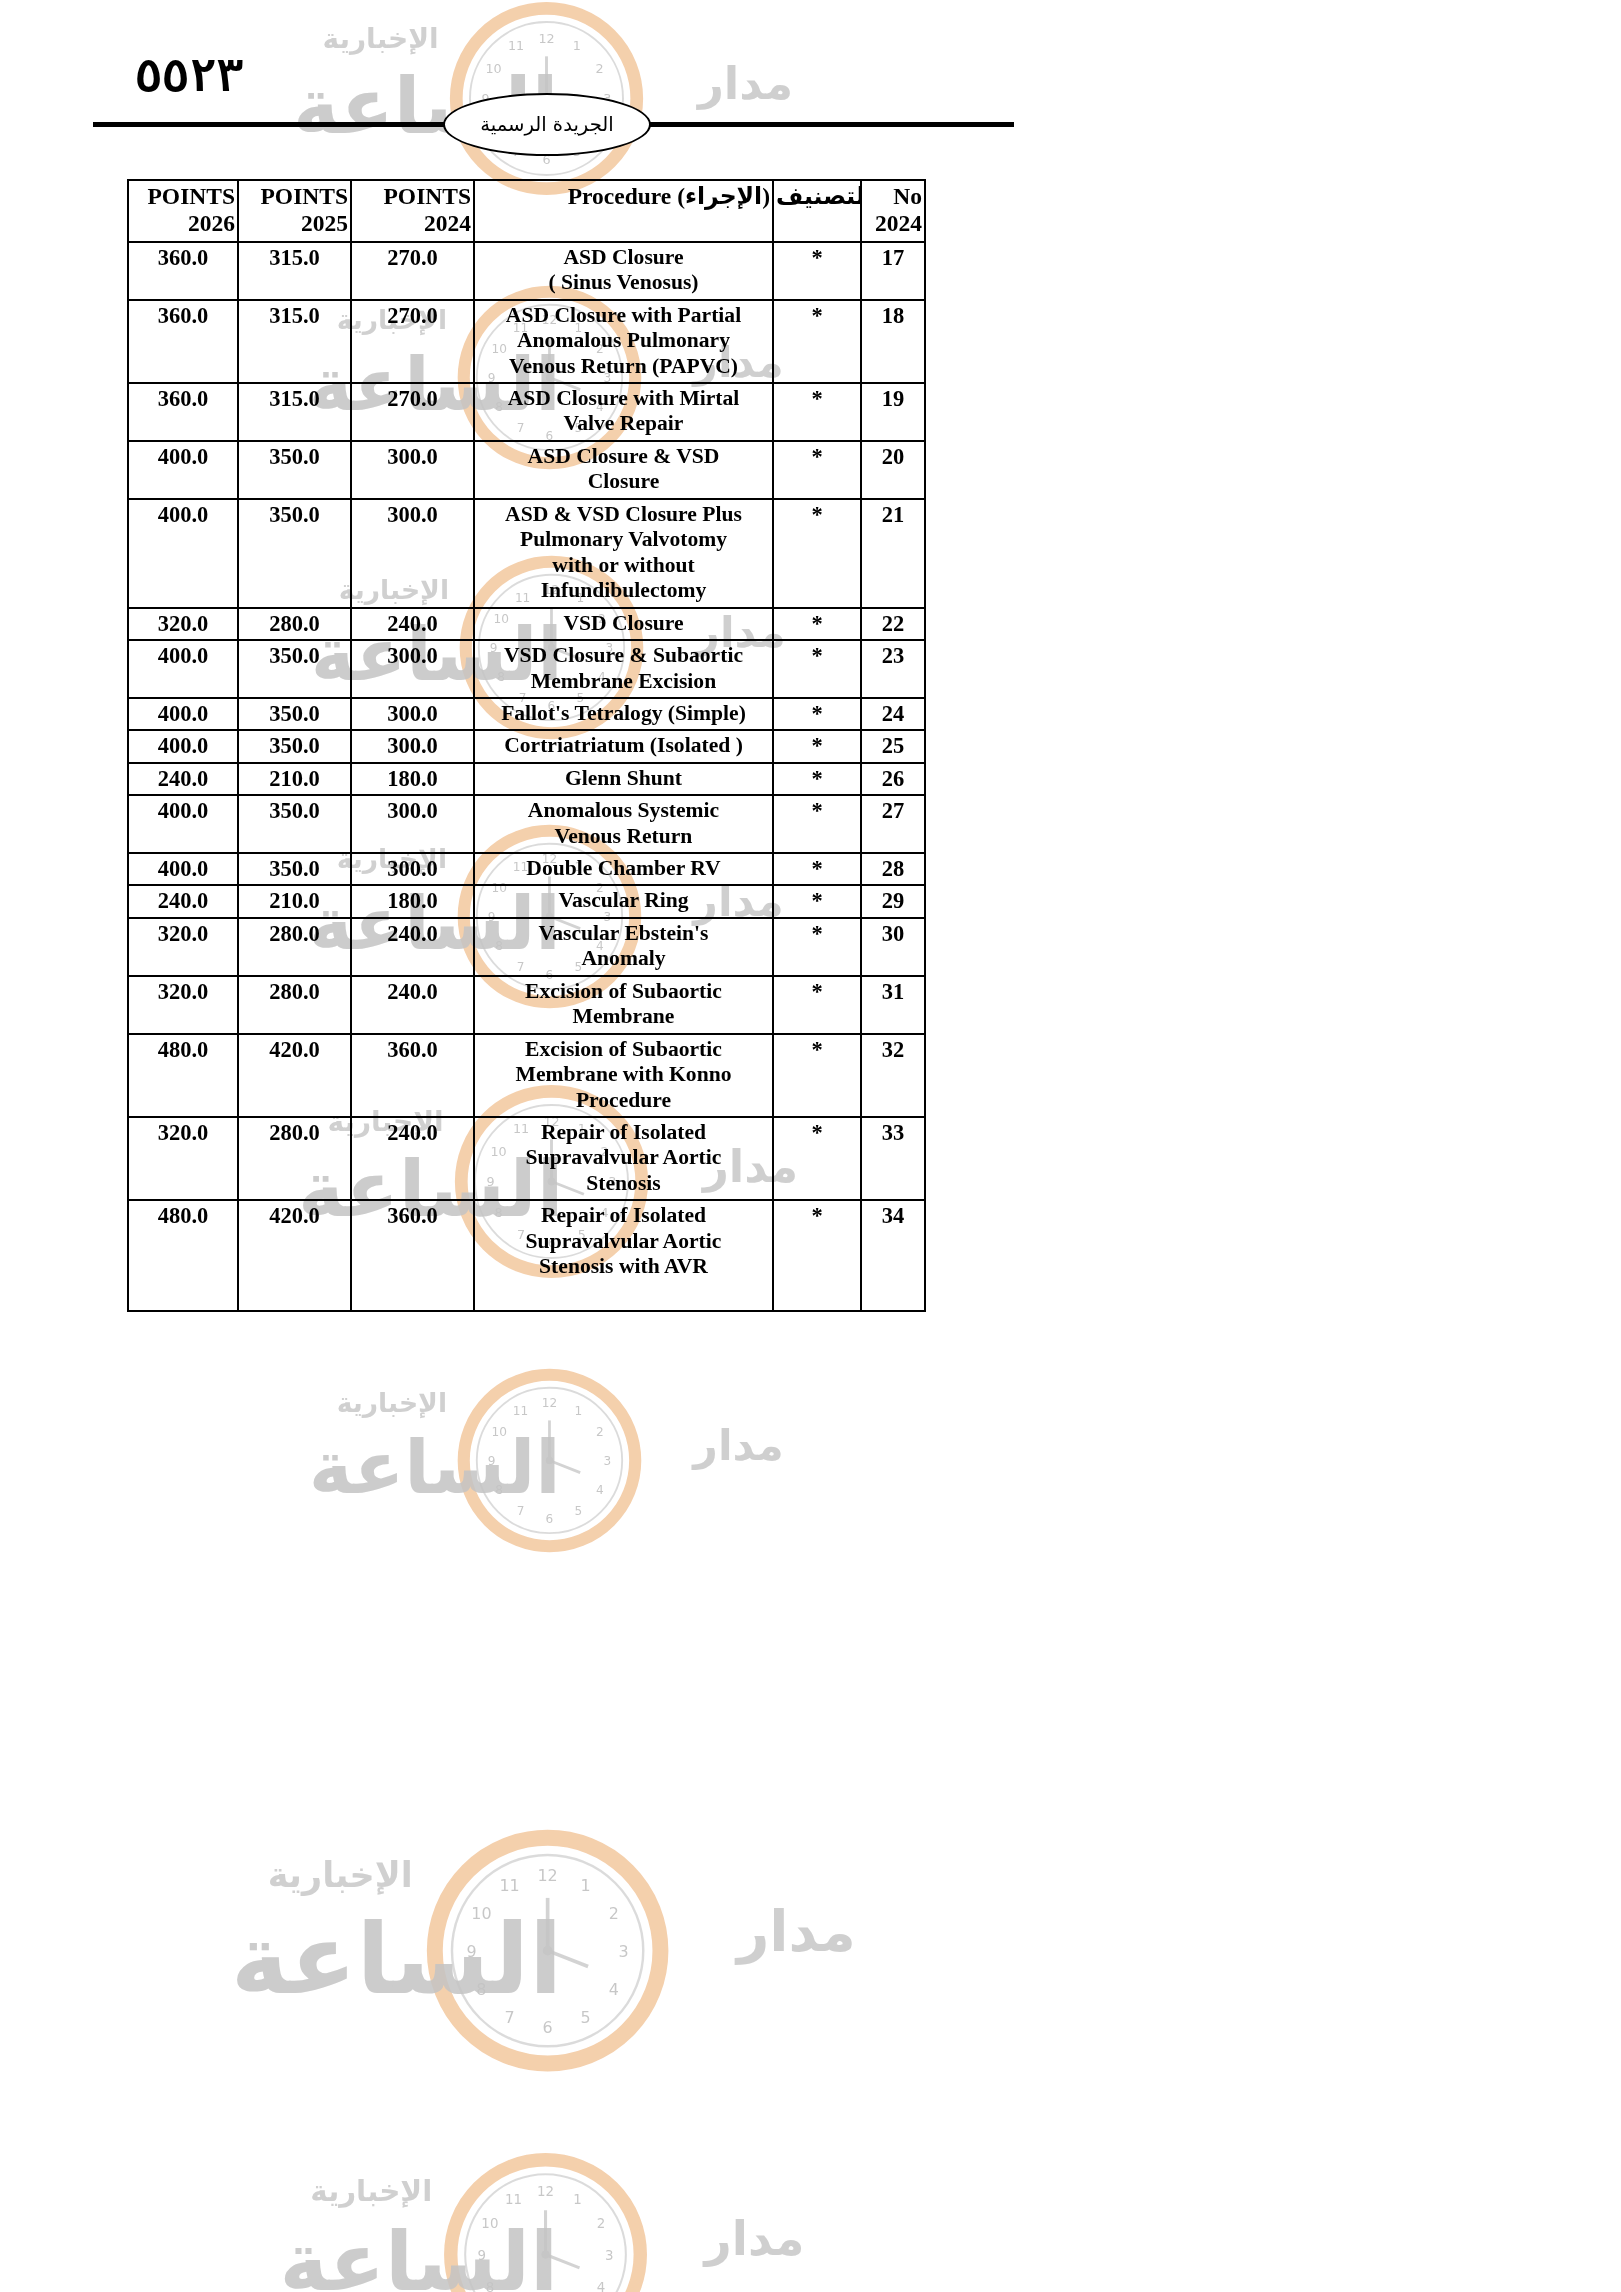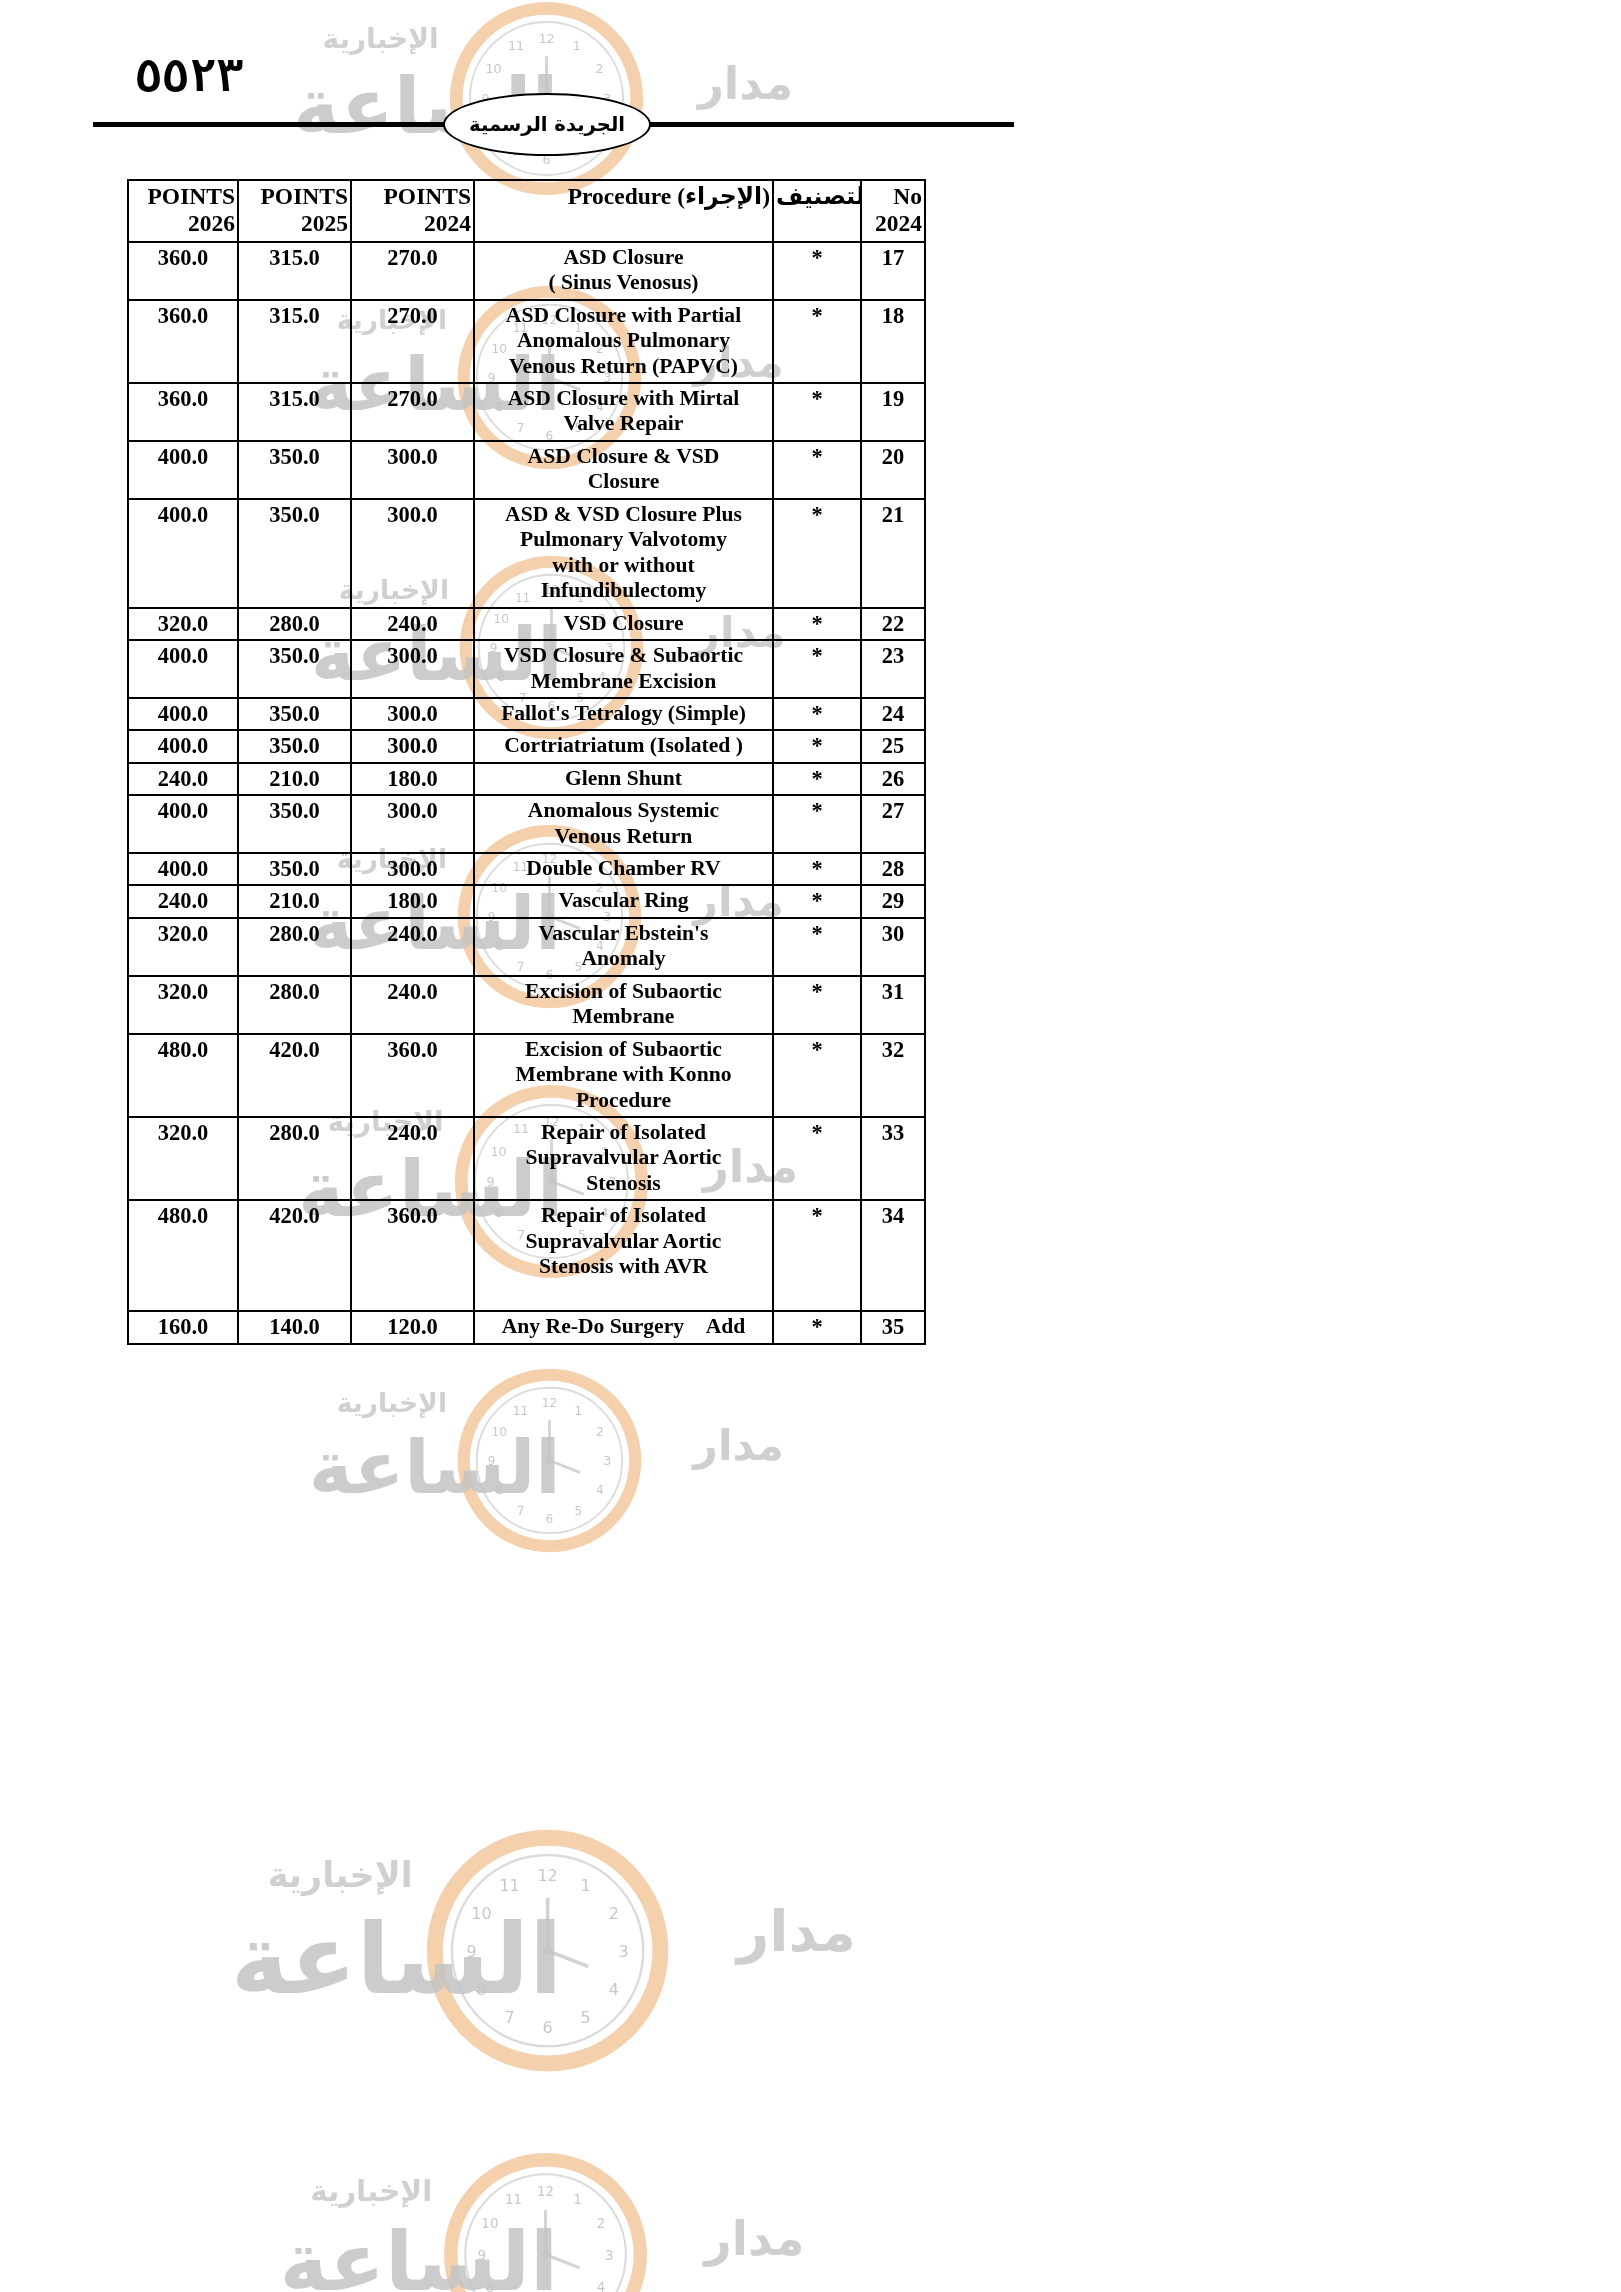--- a/index.html
+++ b/index.html
@@ -42,21 +42,21 @@
   }
   .rule {
     position: absolute; left: 93px; top: 122px; width: 921px; height: 4.9px;
     background: #000; z-index: 1;
   }
   .seal {
     position: absolute; left: 443px; top: 93px; width: 208px; height: 63px;
     border: 2.9px solid #000; border-radius: 50%;
     background: #fff; z-index: 2;
     display: flex; align-items: center; justify-content: center;
-    font-family: "DejaVu Sans", sans-serif; font-weight: bold; font-size: 19.6px;
+    font-family: "DejaVu Sans", sans-serif; font-weight: normal; font-size: 19.6px;
   }
 
   
   .points-table {
     position: absolute; left: 127px; top: 179px; width: 796px;
     border-collapse: collapse; table-layout: fixed;
     z-index: 1; background: transparent;
   }
   .points-table th, .points-table td {
     border: 2.5px solid #000;
@@ -566,29 +566,17 @@
           <td class="proc">
             <div class="proc-wrap pad-bottom">
               <div class="proc-line">Repair of Isolated</div>
               <div class="proc-line">Supravalvular Aortic</div>
               <div class="proc-line">Stenosis with AVR</div>
             </div>
           </td>
           <td class="cls">*</td>
           <td class="num">34</td>
         </tr>
-        <tr>
-          <td class="num">160.0</td>
-          <td class="num">140.0</td>
-          <td class="num">120.0</td>
-          <td class="proc">
-            <div class="proc-wrap">
-              <div class="proc-line">Any Re-Do Surgery&nbsp;&nbsp;&nbsp;&nbsp;Add</div>
-            </div>
-          </td>
-          <td class="cls">*</td>
-          <td class="num">35</td>
-        </tr>
       </tbody>
   </table>
 
 </div>
 
 
 </body></html>

